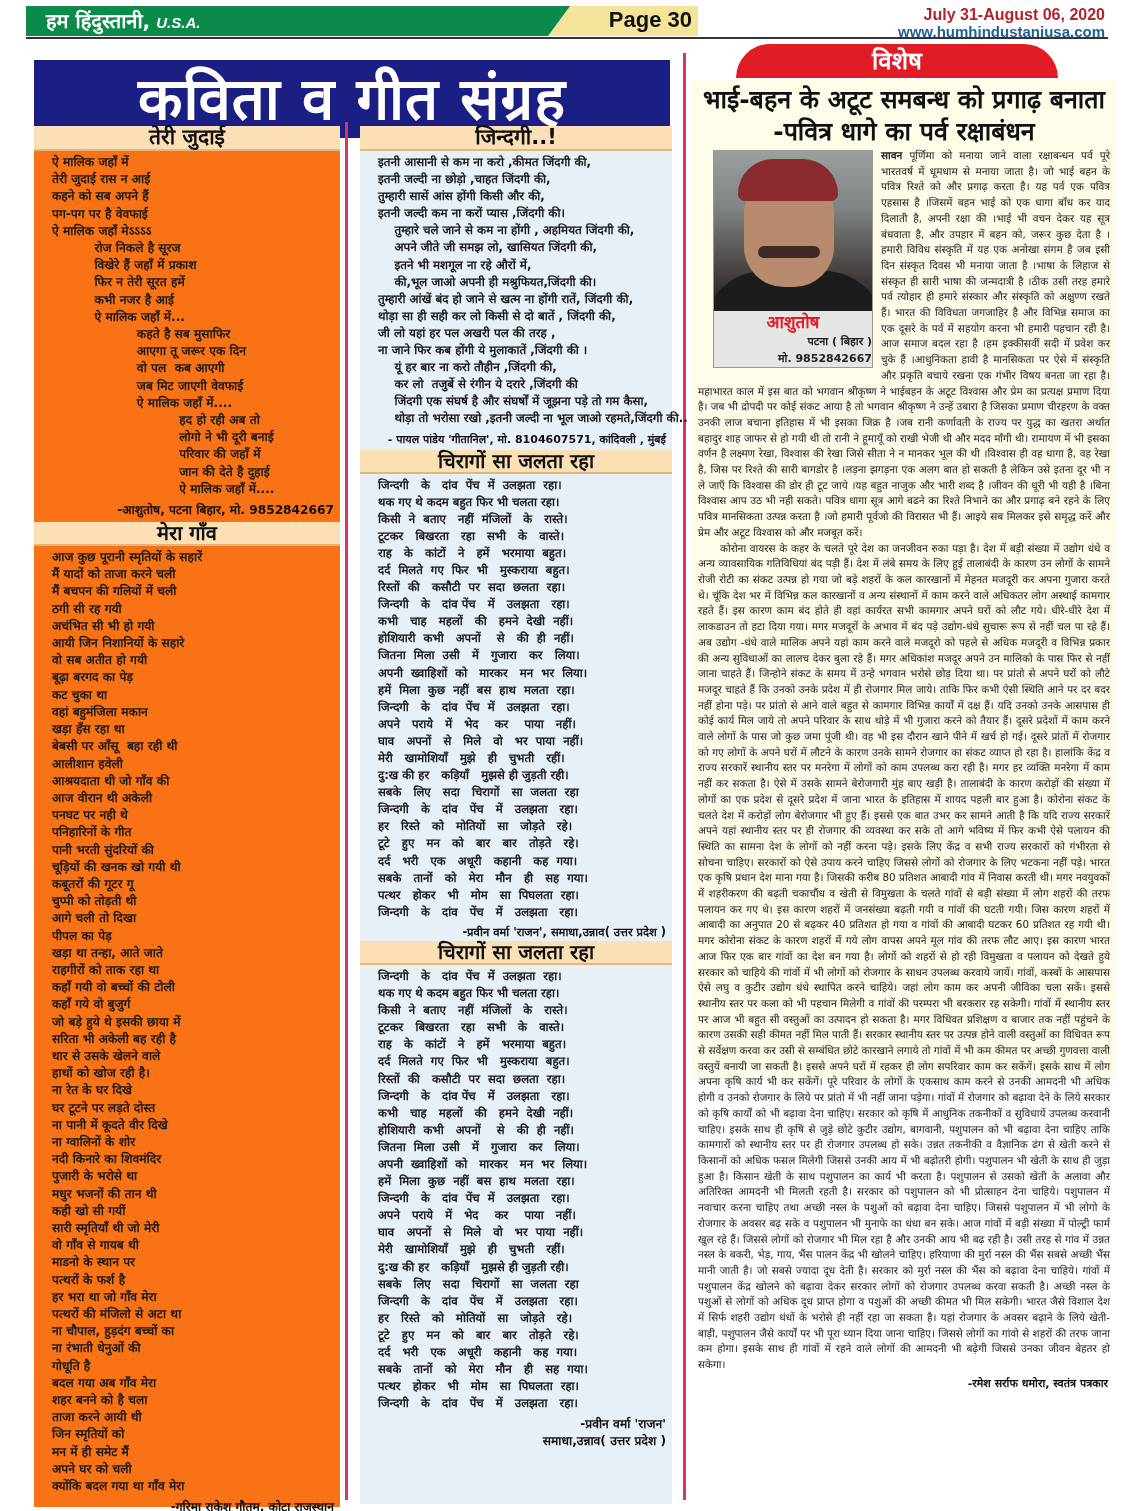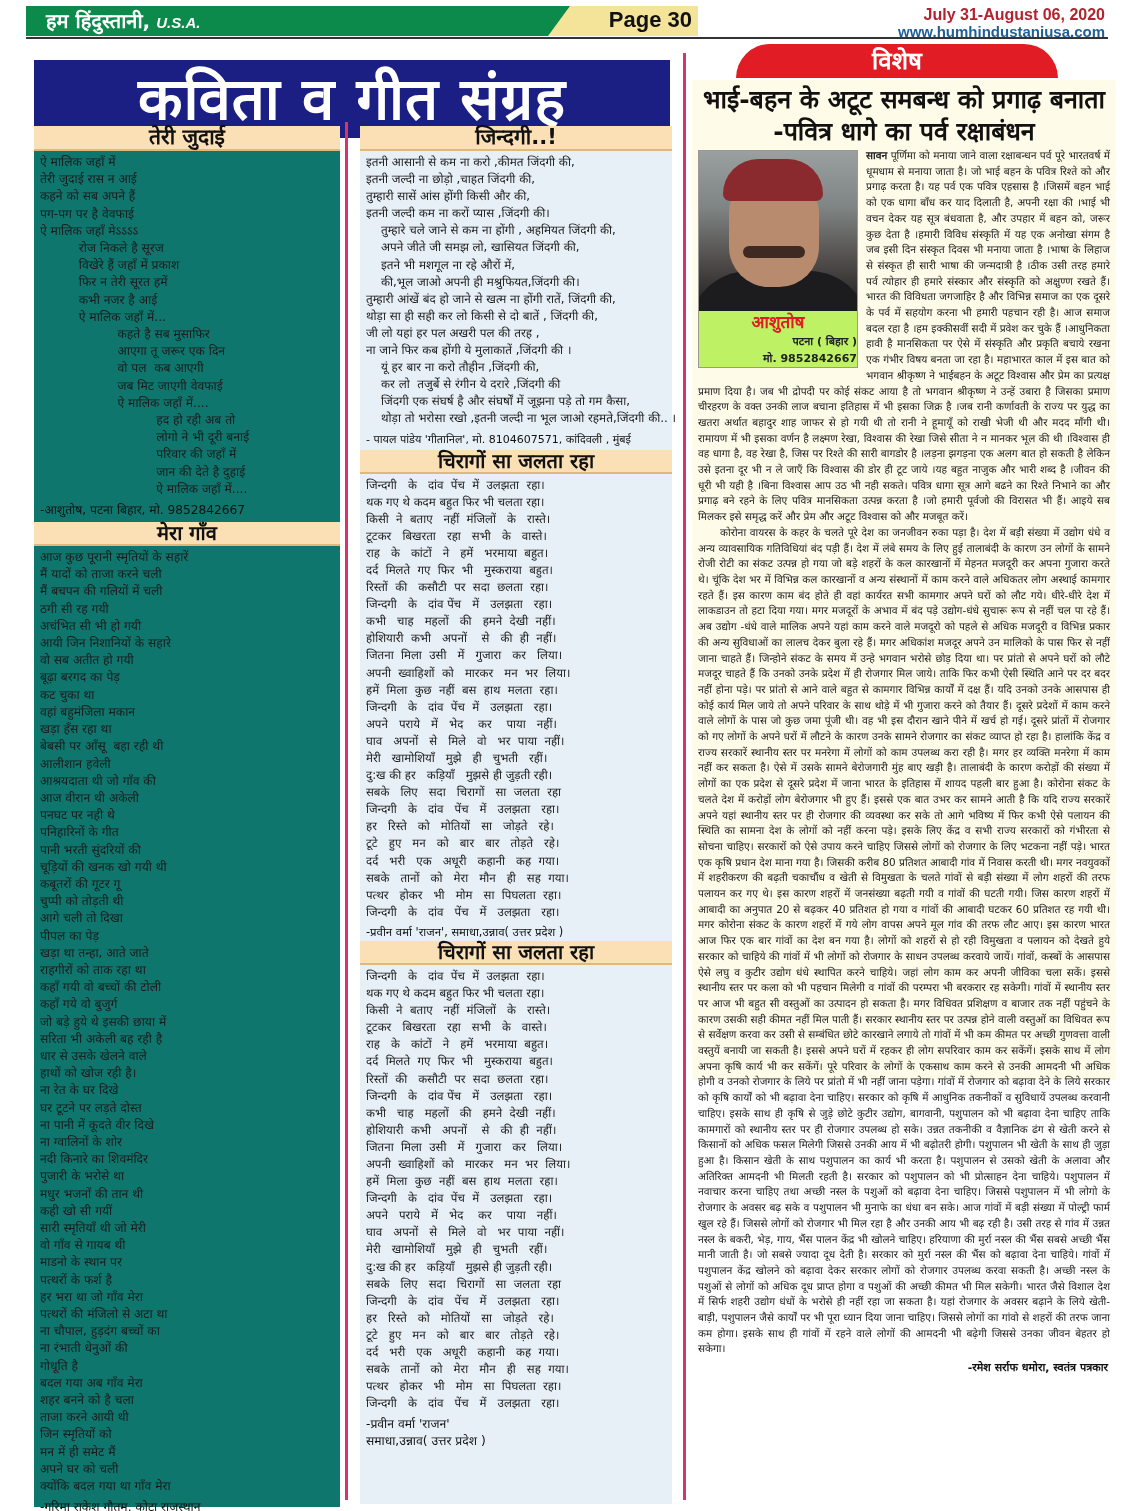--- a/index.html
+++ b/index.html
@@ -18,36 +18,36 @@
   .date .d { color: #b3232e; font-size: 16px; }
   .date .w { color: #1f5e96; font-size: 15px; }
 
   .banner { position: absolute; left: 34px; top: 60px; width: 636px; height: 78px; background: #1b1f83; }
   .banner span { display: block; text-align: center; color: #fff; font-weight: bold; font-size: 58px; line-height: 78px; letter-spacing: 1px; }
   .pink-rule { position: absolute; left: 683px; top: 53px; width: 3px; height: 1447px; background: #d83468; }
   .pink-rule2 { position: absolute; left: 345px; top: 122px; width: 3px; height: 1378px; background: #d83468; }
 
   
   .col { position: absolute; }
-  .col1 { left: 34px; top: 126px; width: 306px; height: 1381px; background: #0f766e; }
+  .col1 { left: 34px; top: 126px; width: 306px; height: 1381px; background: #f97316; }
   .col2 { left: 360px; top: 126px; width: 312px; height: 1378px; background: #e8f0f7; }
   .hd { background: #fbe0b6; border-bottom: 2px solid #e3b77c; text-align: center; font-weight: bold; color: #111; }
   .hd span { display: block; }
-  .poem { font-size: 12.2px; line-height: 17.2px; padding: 3px 6px; white-space: pre; color: #1a1a1a; }
+  .poem { font-size: 12.2px; line-height: 17.2px; padding: 3px 18px; white-space: pre; color: #1a1a1a; font-weight: bold; }
   .poem .ln { display: block; }
-  .credit { font-weight: normal; font-size: 12.2px; text-align: left; padding: 0 6px; white-space: nowrap; }
+  .credit { font-weight: bold; font-size: 12.2px; text-align: right; padding: 0 6px; white-space: nowrap; }
 
   
   .vishesh { position: absolute; left: 736px; top: 44px; width: 322px; height: 34px; background: #e11c24; border-radius: 60px 60px 0 0; }
   .vishesh span { display: block; text-align: center; color: #fff; font-weight: bold; font-size: 24px; line-height: 34px; }
   .art { position: absolute; left: 692px; top: 80px; width: 424px; height: 1000px; background: #fefbe8; }
   .art-h1 { text-align: center; font-weight: bold; font-size: 25px; line-height: 32px; color: #111; padding-top: 4px; }
   .lead { font-size: 10.4px; line-height: 15.7px; text-align: justify; color: #222; padding: 0 6px; }
   .lead b { font-weight: bold; }
-  .photo-box { float: left; width: 160px; margin: 2px 8px 0 0; border: 1px solid #999; background: #bef264; }
+  .photo-box { float: left; width: 160px; margin: 2px 8px 0 15px; border: 1px solid #999; background: #e5e5e5; }
   .photo { height: 160px; background: linear-gradient(180deg, #9aa09f 0%, #7f8584 35%, #4e4a48 70%, #1d1d1f 100%); position: relative; overflow: hidden; }
   .photo .face { position: absolute; left: 30px; top: 18px; width: 90px; height: 118px; border-radius: 45px 45px 40px 40px; background: #b98b6e; }
   .photo .hair { position: absolute; left: 24px; top: 8px; width: 100px; height: 42px; border-radius: 50px 50px 10px 10px; background: #8a2a2e; }
   .photo .coat { position: absolute; left: -10px; top: 120px; width: 180px; height: 60px; border-radius: 60px 60px 0 0; background: #1c1c1e; }
   .photo .stache { position: absolute; left: 44px; top: 95px; width: 62px; height: 12px; border-radius: 8px; background: #3e2a22; }
   .cap-name { color: #e11c24; font-weight: bold; font-size: 17px; text-align: center; line-height: 22px; }
   .cap-sub { font-weight: bold; font-size: 11px; text-align: right; line-height: 17px; }
   .art-h2 { text-align: center; font-weight: bold; font-size: 26px; line-height: 36px; clear: both; padding-top: 2px; }
   .body { font-size: 10.4px; line-height: 15.7px; text-align: justify; color: #222; padding: 0 6px; text-indent: 22px; }
   .art-credit { font-weight: bold; font-size: 11px; text-align: right; padding: 2px 8px 0 0; }

